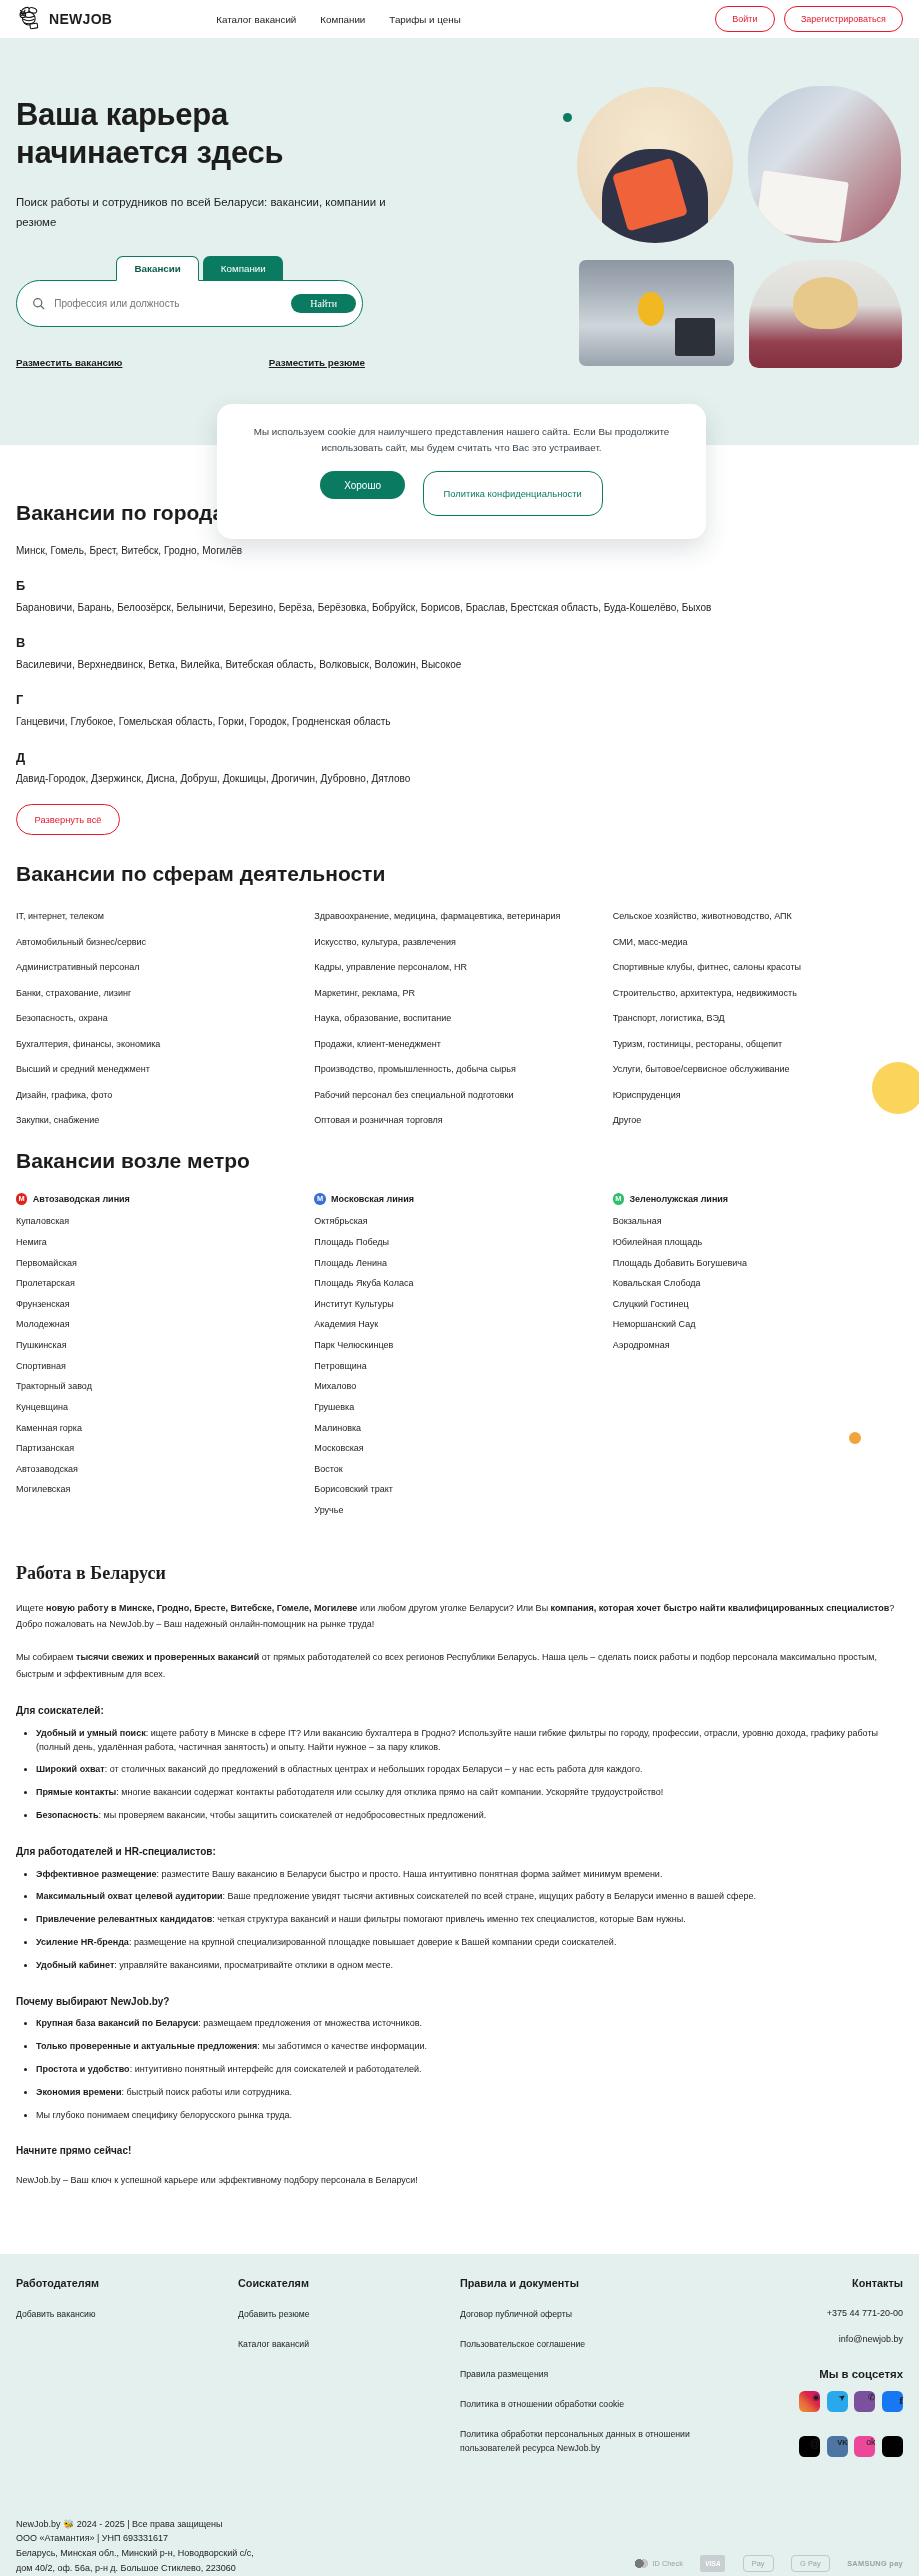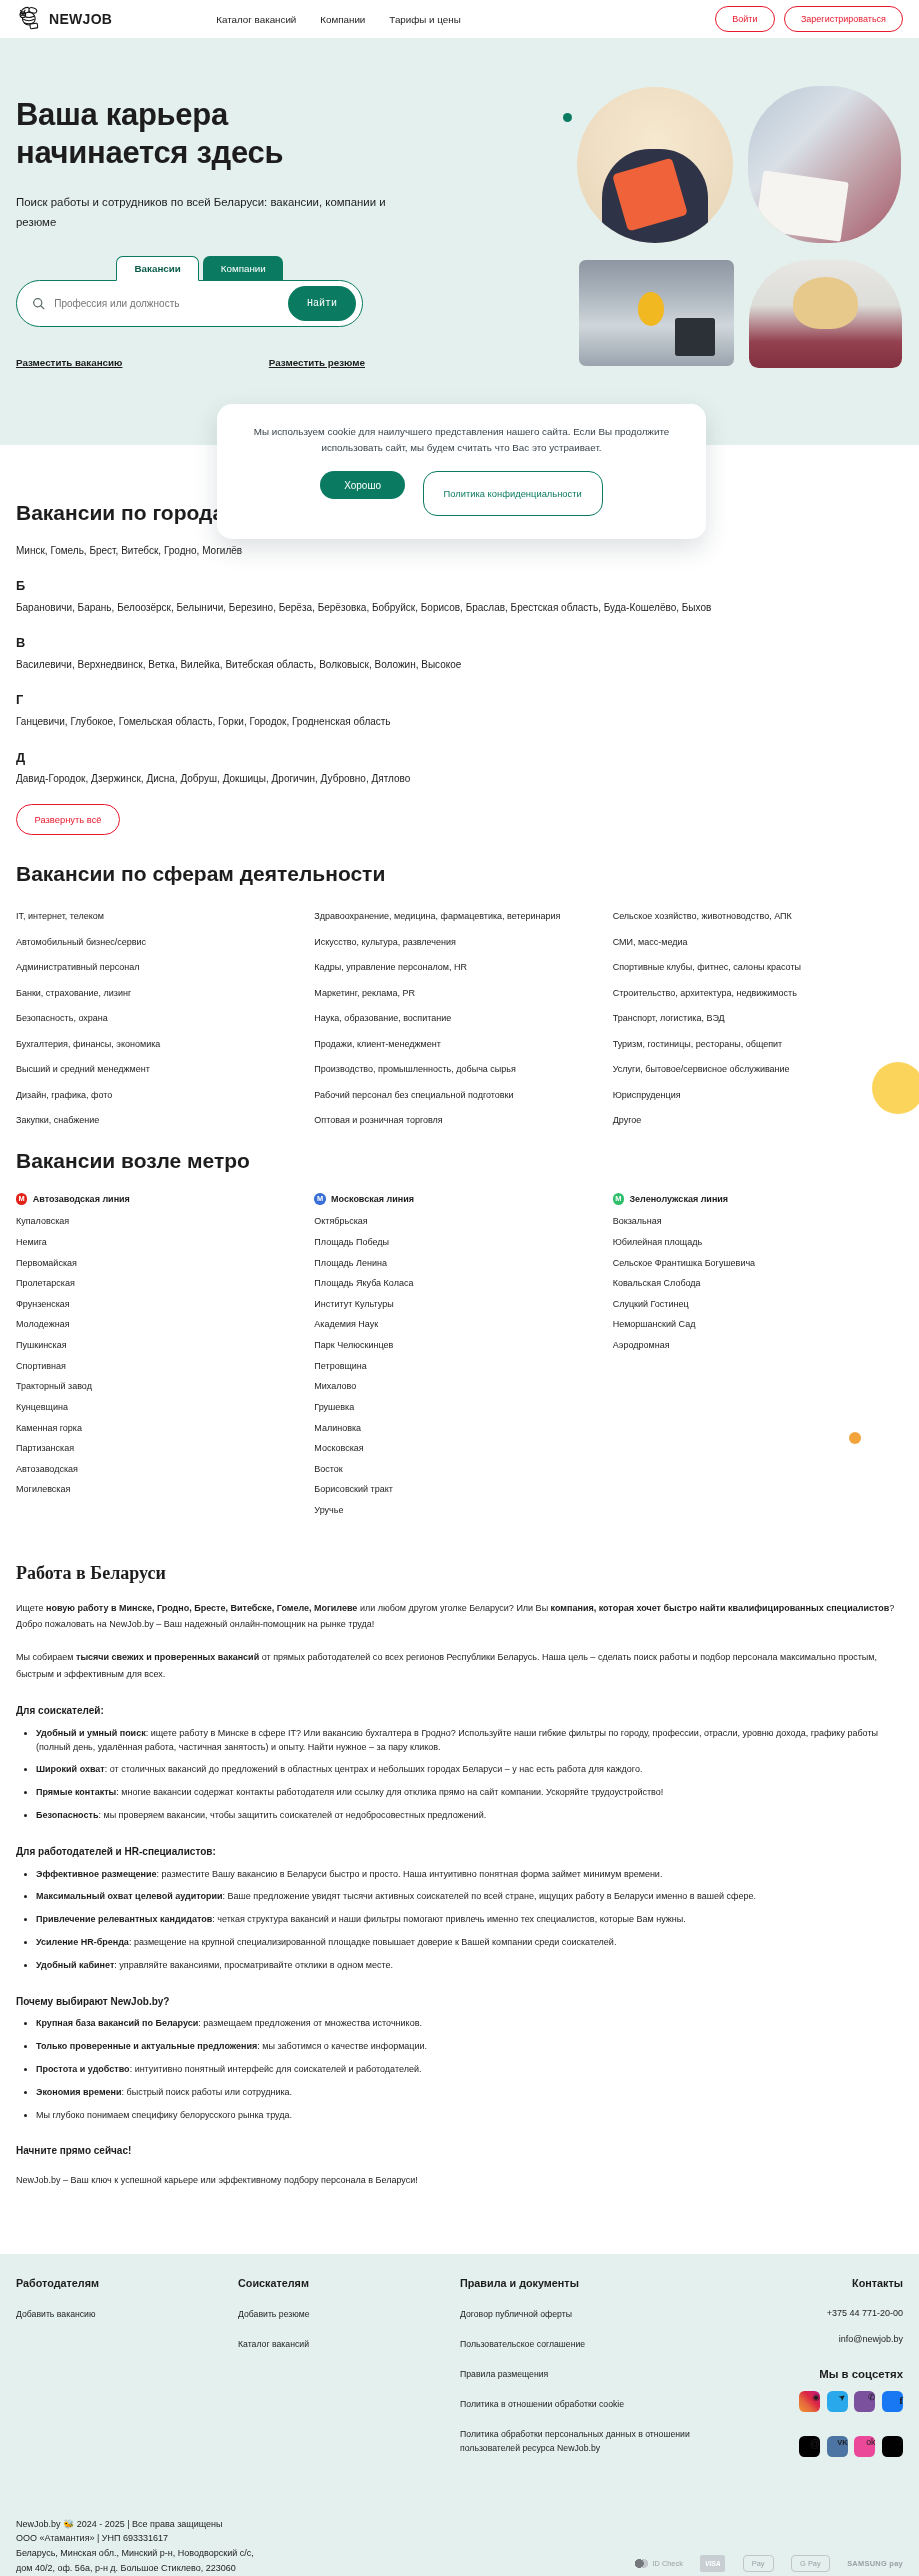--- a/index.html
+++ b/index.html
@@ -21,21 +21,21 @@
   .hero-inner{padding:58px 0 0 16px;}
   .hero h1{font-size:31px;font-weight:700;line-height:1.22;margin:0;letter-spacing:-0.3px;}
   .hero-sub{margin-top:20px;font-size:11.4px;line-height:1.8;max-width:390px;}
   .tabs{margin:23px 0 0 100px;display:flex;position:relative;z-index:3;}
   .tab{height:25.6px;padding:0 17.5px;display:flex;align-items:center;font-size:9.8px;border-radius:6.7px 6.7px 0 0;box-sizing:border-box;}
   .tab.active{background:#fff;border:1.3px solid #0a7b61;border-bottom:1.3px solid #fff;color:#0a5c49;font-weight:600;}
   .tab.filled{background:#0a7b61;color:#fff;margin-left:4px;}
   .search{position:relative;z-index:2;margin:-1.3px 0 0 0;width:347px;height:47px;background:#fff;border:1.3px solid #0a7b61;border-radius:23.6px;display:flex;align-items:center;padding:0 6px 0 15px;box-sizing:border-box;}
   .search input{flex:1;border:none;outline:none;font-size:10px;color:#333;background:transparent;font-family:inherit;}
   .search svg{flex:0 0 auto;margin-right:6.7px;}
-  .btn-find{background:#0a7b61;color:#fff;border:none;border-radius:17.5px;height:35px;padding:0 19px;font-size:10px;font-family:Liberation Mono, monospace;}
+  .btn-find{background:#0a7b61;color:#fff;border:none;border-radius:17.5px;height:19px;padding:0 19px;font-size:10px;font-family:Liberation Serif, serif;}
   .hero-links{display:flex;justify-content:space-between;width:349px;margin-top:30px;}
   .hero-links a{color:#1d1d1d;font-size:9.8px;font-weight:600;text-decoration:underline;}
   .dot-green{position:absolute;left:563px;top:75px;width:9.4px;height:9.4px;border-radius:50%;background:#0a7b61;}
   .photo{position:absolute;overflow:hidden;}
   #ph1{left:577px;top:49px;width:156px;height:156px;border-radius:50%;background:radial-gradient(circle at 50% 35%,#f6e9cf 0%,#eeddc2 55%,#e7d3b6 100%);}
   #ph1 .fig{position:absolute;left:16%;top:40%;width:68%;height:70%;background:#2e3347;border-radius:45% 45% 0 0;}
   #ph1 .folder{position:absolute;left:27%;top:50%;width:40%;height:38%;background:#f0633a;transform:rotate(-16deg);border-radius:4.7px;}
   #ph2{left:748px;top:48px;width:153px;height:157px;border-radius:46%;background:linear-gradient(135deg,#b9c6d4 0%,#d9e0e7 35%,#c2a6ad 62%,#a55666 100%);}
   #ph2 .paper{position:absolute;left:7%;bottom:5%;width:56%;height:38%;background:#f6f4f1;transform:rotate(8deg);border-radius:2.7px;}
   #ph3{left:579px;top:222px;width:155px;height:106px;border-radius:6.7px;background:linear-gradient(180deg,#8d96a1 0%,#aab3bc 30%,#cfd6db 62%,#9aa3ad 100%);}
@@ -290,21 +290,21 @@
           <a>Борисовский тракт</a>
           <a>Уручье</a>
         </div>
         <div class="metro-col">
           <div class="line-h">
             <span class="m-icon" style="background: rgb(47, 191, 107);">М</span>
             <span>Зеленолужская линия</span>
           </div>
           <a>Вокзальная</a>
           <a>Юбилейная площадь</a>
-          <a>Сельское Франтишка Богушевича</a>
+          <a>Площадь Добавить Богушевича</a>
           <a>Ковальская Слобода</a>
           <a>Слуцкий Гостинец</a>
           <a>Неморшанский Сад</a>
           <a>Аэродромная</a>
         </div>
       </div>
   </section>
 
   <section class="section seo">
     <h2>Работа в Беларуси</h2>

